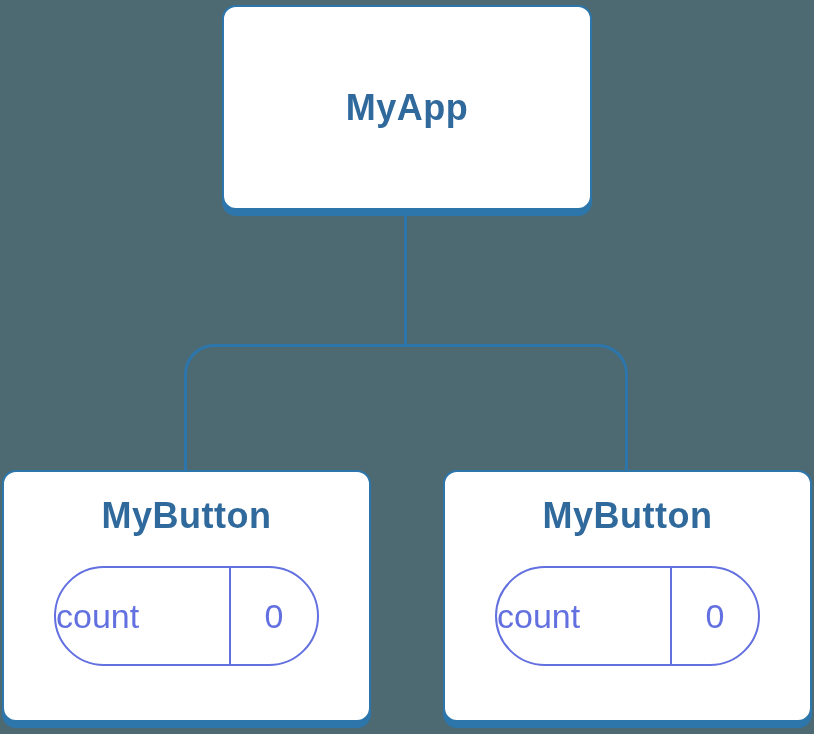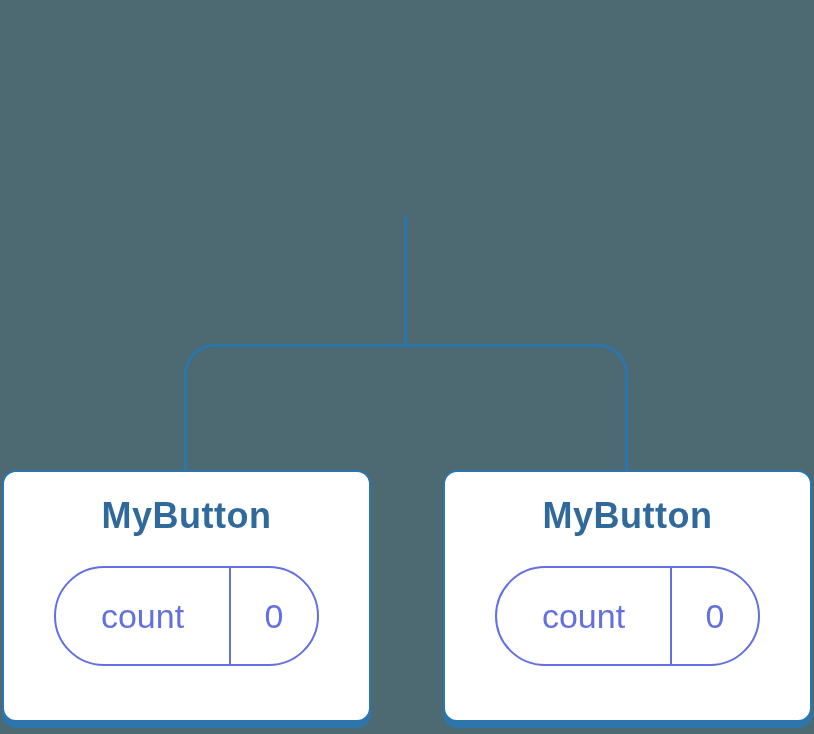--- a/index.html
+++ b/index.html
@@ -71,33 +71,36 @@
     width:265px;height:100px;
     border:2px solid var(--accent);
     border-radius:50px;
     display:flex;
     overflow:hidden;
     color:var(--accent);
     font-size:34px;
   }
   .state-key-cell{
     flex:0 0 173px;
-    display:flex;align-items:center;justify-content:center;
+    display:flex;align-items:center;
   }
   .state-value-cell{
     flex:1;
     border-left:2px solid var(--accent);
     display:flex;align-items:center;justify-content:center;
   }
 </style>
 </head>
 <body>
 
 <div class="canvas">
 
+  <div class="node root-node">
+    <span class="node-label">MyApp</span>
+  </div>
 
   <div class="connector-stem"></div>
   <div class="connector-bracket"></div>
 
   <div class="node child-node left">
     <span class="node-label">MyButton</span>
     <div class="state-pill">
       <div class="state-key-cell">
         <span>count</span>
       </div>

